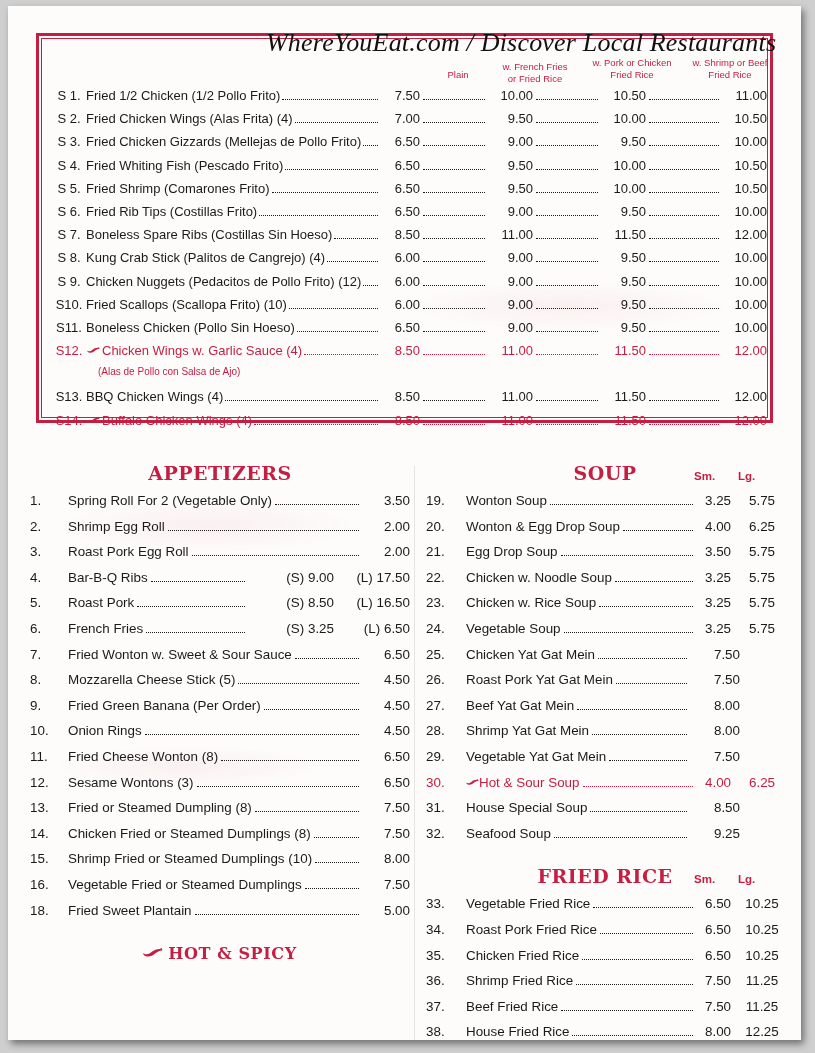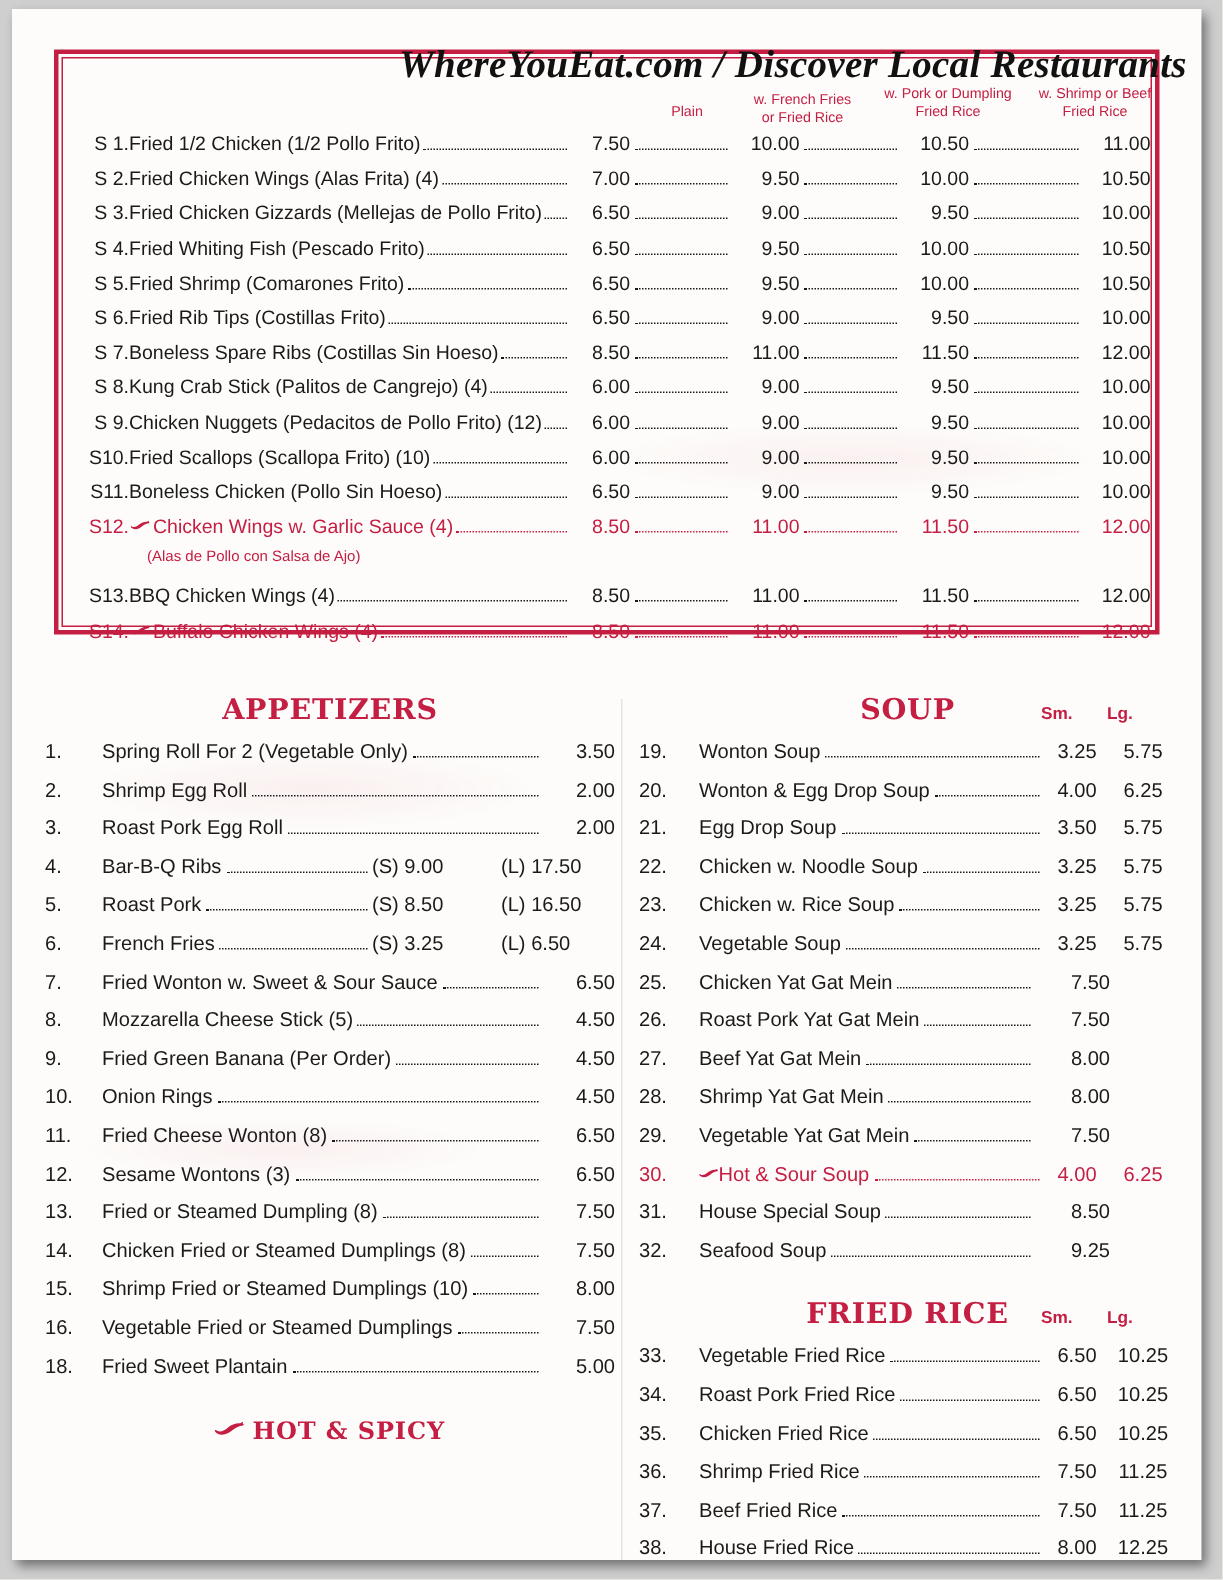--- a/index.html
+++ b/index.html
@@ -14,21 +14,21 @@
     width:793px;height:1034px;
     background:#fdfcfa;
     box-shadow:3px 4px 7px rgba(0,0,0,.45);
     overflow:hidden;
   }
   
   .watermark{
     position:absolute;left:258px;top:22px;
     width:540px;
     font-family:"Liberation Serif",serif;
-    font-style:italic;font-weight:bold;
+    font-style:italic;font-weight:normal;
     font-size:26px;letter-spacing:.2px;
     color:#111;white-space:nowrap;
     z-index:40;pointer-events:none;
   }
   
   .spec-box{
     position:absolute;left:28px;top:27px;
     width:737px;height:390px;
     border:3px solid #c41e43;
     padding:2px;
@@ -68,21 +68,21 @@
   .h4{left:638px;width:100px;top:14px;}
   
   .spec-rows{position:absolute;left:10px;top:49px;width:715px;}
   .srow{
     display:flex;align-items:baseline;
     height:23.2px;
     font-size:13px;color:#1a1a1a;
     white-space:nowrap;
   }
   .srow.red{color:#c41e43;}
-  .srow .code{width:34px;flex:0 0 34px;text-align:right;font-size:13px;}
+  .srow .code{width:34px;flex:0 0 34px;text-align:center;font-size:13px;}
   .srow .nm{flex:0 0 auto;}
   .srow .pepper{display:inline-block;margin:0 2px 0 1px;}
   .srow .dots{
     flex:1 1 auto;min-width:6px;
     border-bottom:1.6px dotted currentColor;
     margin:0 2px 4px 2px;height:10px;
   }
   .srow .p{flex:0 0 auto;text-align:right;}
   .srow .p1{width:40px;}
   .srow .p2{width:46px;}
@@ -130,21 +130,21 @@
   .mrow.red{color:#c41e43;}
   .mrow .num{flex:0 0 38px;text-align:left;}
   .colR .mrow .num{flex:0 0 40px;}
   .mrow .nm{flex:0 0 auto;}
   .mrow .dots{
     flex:1 1 auto;min-width:4px;
     border-bottom:1.7px dotted currentColor;
     margin:0 3px 4px 3px;height:10px;
   }
   .mrow .price{flex:0 0 auto;text-align:right;width:48px;}
-  .mrow .sl{flex:0 0 auto;text-align:left;}
+  .mrow .sl{flex:0 0 auto;text-align:right;}
   .mrow .sl-s{width:86px;}
   .mrow .sl-l{width:76px;}
   .mrow .psm{flex:0 0 auto;width:44px;text-align:center;}
   .mrow .plg{flex:0 0 auto;width:44px;text-align:center;}
   .mrow .pone{flex:0 0 auto;width:50px;text-align:right;}
   .hot-footer{
     text-align:center;
     font-family:"DejaVu Serif",serif;
     font-weight:bold;
     color:#c41e43;
@@ -177,21 +177,21 @@
   <div class="spec-box">
     <div class="spec-inner">
 
       <div class="spec-heads">
         <div class="h h1"><span>Plain</span></div>
         <div class="h h2">
           <span>w. French Fries</span><br>
           <span>or Fried Rice</span>
         </div>
         <div class="h h3">
-          <span>w. Pork or Dumpling</span><br>
+          <span>w. Pork or Chicken</span><br>
           <span>Fried Rice</span>
         </div>
         <div class="h h4">
           <span>w. Shrimp or Beef</span><br>
           <span>Fried Rice</span>
         </div>
       </div>
 
       <div class="spec-rows" id="spec-rows">
           <div class="srow">

